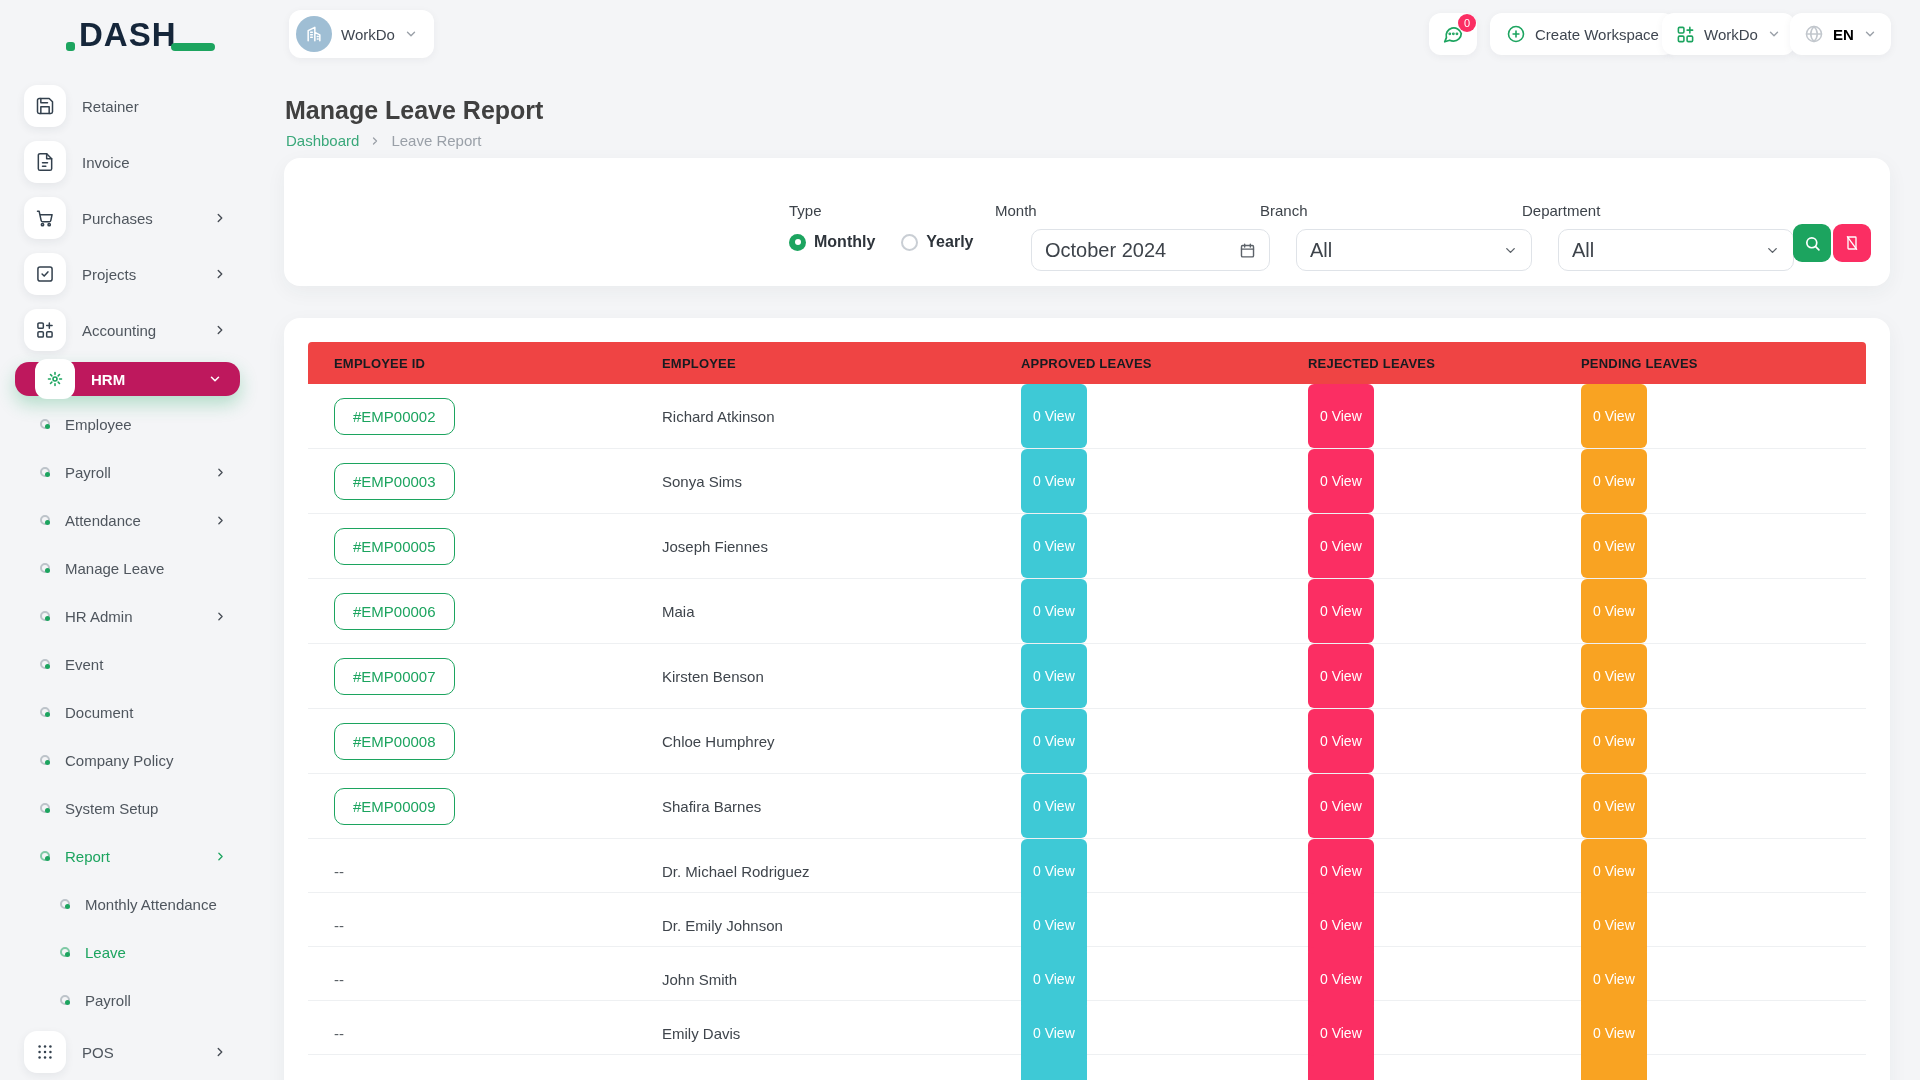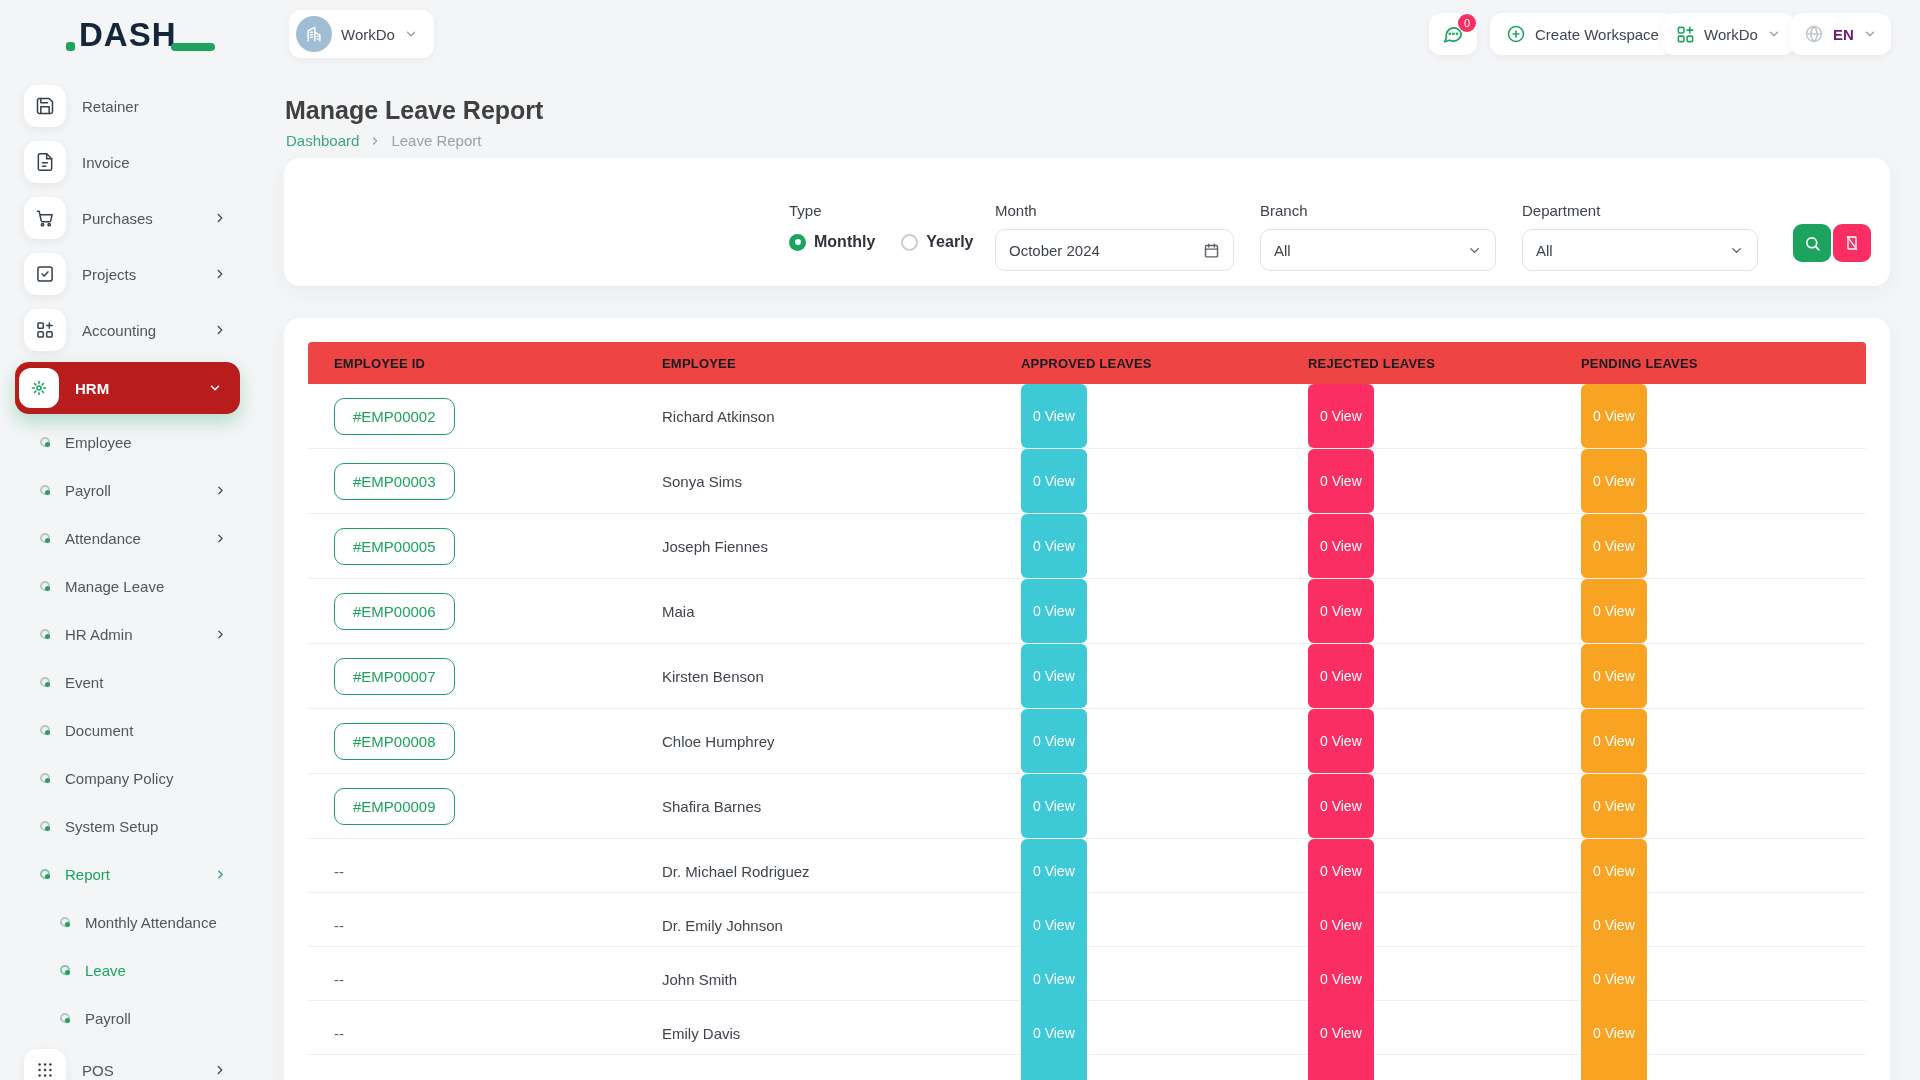--- a/index.html
+++ b/index.html
@@ -15,37 +15,37 @@
 
   .pill { background:#fff; border-radius:12px; box-shadow:0 2px 8px rgba(30,40,60,.05); display:flex; align-items:center; gap:9px; font-size:15px; color:#3f4650; }
   .ws-pill { position:absolute; left:289px; top:10px; height:48px; padding:0 16px 0 7px; }
   .ws-avatar { width:36px; height:36px; border-radius:50%; background:#9fbed4; display:flex; align-items:center; justify-content:center; color:#fff; }
   .chat-pill { position:absolute; left:1429px; top:13px; width:48px; height:42px; justify-content:center; }
   .chat-wrap { position:relative; display:flex; }
   .chat-badge { position:absolute; top:-9px; right:-12px; min-width:18px; height:18px; border-radius:9px; background:#fb2e63; color:#fff; font-size:11px; display:flex; align-items:center; justify-content:center; padding:0 4px; }
   .create-pill { position:absolute; left:1490px; top:13px; height:42px; padding:0 16px; font-weight:500; }
   .workdo-pill { position:absolute; left:1662px; top:13px; height:42px; padding:0 14px; font-weight:500; }
   .lang-pill { position:absolute; left:1790px; top:13px; height:42px; padding:0 14px; }
-  .lang-label { color:#701a75; font-weight:600; }
+  .lang-label { color:#000000; font-weight:600; }
   .chev-sm { color:#9aa0a8; display:flex; }
   svg { display:block; }
 
   
   .sidebar { position:absolute; left:0; top:78px; width:255px; }
   .nav-item { display:flex; align-items:center; cursor:pointer; position:relative; }
   .nav-item.top { height:56px; padding-left:24px; }
   .nav-item.sub { height:48px; padding-left:40px; }
   .nav-item.sub2 { height:48px; padding-left:60px; }
   .icon-box { width:42px; height:42px; background:#fff; border-radius:13px; box-shadow:0 3px 10px rgba(30,40,60,.07); display:flex; align-items:center; justify-content:center; color:#33404d; flex:none; }
   .nav-label { margin-left:16px; font-size:15px; font-weight:500; color:#4f565e; white-space:nowrap; }
   .sub .nav-label, .sub2 .nav-label { margin-left:15px; }
   .nav-chev { position:absolute; right:28px; color:#474d55; display:flex; }
   .bullet { width:10px; height:10px; border:2px solid #bcc3c9; border-radius:50%; position:relative; flex:none; }
   .bullet::after { content:''; position:absolute; width:5px; height:5px; background:#1ca45f; border-radius:50%; right:-2px; bottom:-2px; }
-  .nav-item.active-pill { background:#b91c1c; border-radius:14px; height:52px; margin:4px 15px; padding-left:4px; width:225px; box-shadow:0 8px 18px rgba(28,164,95,.3); }
+  .nav-item.active-pill { background:#be185d; border-radius:14px; height:34px; margin:4px 15px; padding-left:20px; width:225px; box-shadow:0 8px 18px rgba(28,164,95,.3); }
   .active-pill .icon-box { width:40px; height:40px; color:#1ca45f; box-shadow:none; border-radius:12px; }
   .active-pill .nav-label { color:#fff; font-weight:700; }
   .active-pill .nav-chev { color:#fff; right:18px; }
   .green-label .nav-label { color:#1ca45f; }
   .green-label .nav-chev { color:#1ca45f; }
   .green-label .bullet { border-color:#7fc9a5; }
 
   
   .page-title { position:absolute; left:285px; top:96px; font-size:25px; font-weight:700; color:#404040; }
   .breadcrumb { position:absolute; left:286px; top:132px; display:flex; align-items:center; gap:10px; font-size:15px; }
@@ -58,21 +58,21 @@
   .g-type { left:505px; }
   .g-month { left:711px; }
   .g-branch { left:976px; }
   .g-dept { left:1238px; }
   .radio-row { display:flex; align-items:center; gap:26px; margin-top:14px; }
   .radio-opt { display:flex; align-items:center; gap:8px; font-size:16px; font-weight:700; color:#2e343b; }
   .radio-opt.off { font-weight:700; }
   .radio-dot { width:17px; height:17px; border-radius:50%; border:2px solid #c9ced4; background:#fff; flex:none; }
   .radio-dot.on { border:none; background:#1ca45f; position:relative; }
   .radio-dot.on::after { content:''; position:absolute; width:6px; height:6px; background:#fff; border-radius:50%; left:50%; top:50%; transform:translate(-50%,-50%); }
-  .f-input { margin-top:10px; width:239px; height:42px; border:1px solid #dfe3e8; border-radius:10px; display:flex; align-items:center; justify-content:space-between; padding:0 13px; font-size:15px; color:#3d434a; background:#fff; }
+  .f-input { margin-top:10px; width:239px; height:42px; border:1px solid #dfe3e8; border-radius:10px; display:flex; align-items:center; justify-content:space-between; padding:0 13px; font-size:20px; color:#3d434a; background:#fff;margin-left:36px; }
   .f-select { width:236px; }
   .ico-gray { color:#5c6269; display:flex; }
   .f-btn { position:absolute; top:66px; width:38px; height:38px; border-radius:9px; display:flex; align-items:center; justify-content:center; color:#fff; cursor:pointer; }
   .btn-search { left:1509px; background:#1ca45f; }
   .btn-reset { left:1549px; background:#fb2e63; }
 
   .table-card { position:absolute; left:284px; top:318px; width:1606px; height:790px; background:#fff; border-radius:16px; box-shadow:0 6px 20px rgba(40,50,60,.05); padding:24px; }
   .grid-row { display:grid; grid-template-columns:328px 359px 287px 273px 1fr; align-items:center; padding-left:26px; }
   .thead { height:42px; background:#ef4444; border-radius:4px 4px 0 0; }
   .th { font-size:13px; font-weight:700; color:#171b20; letter-spacing:.2px; text-transform:uppercase; }

